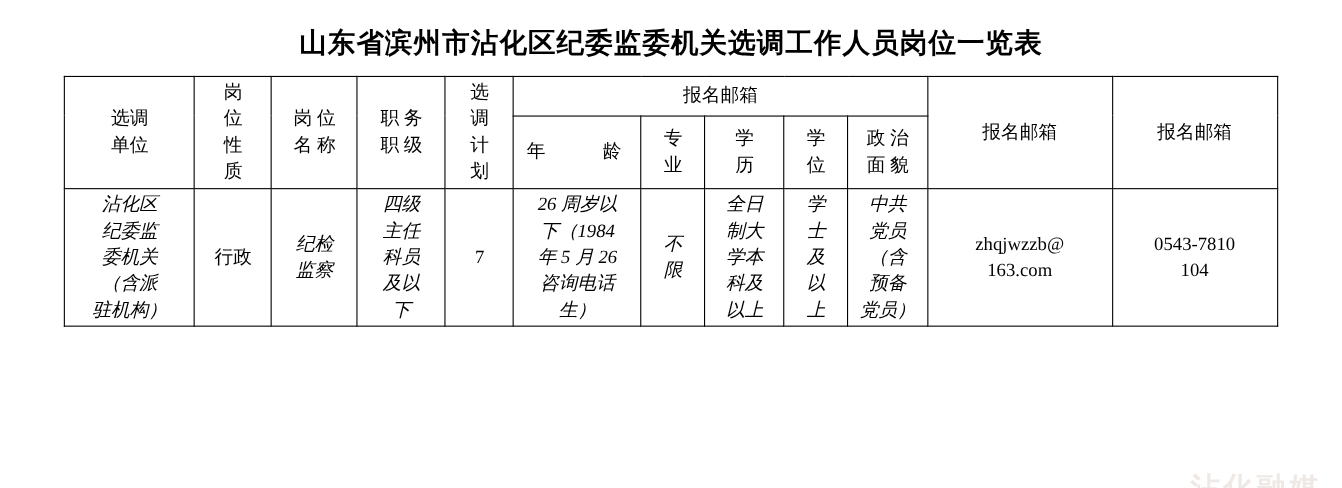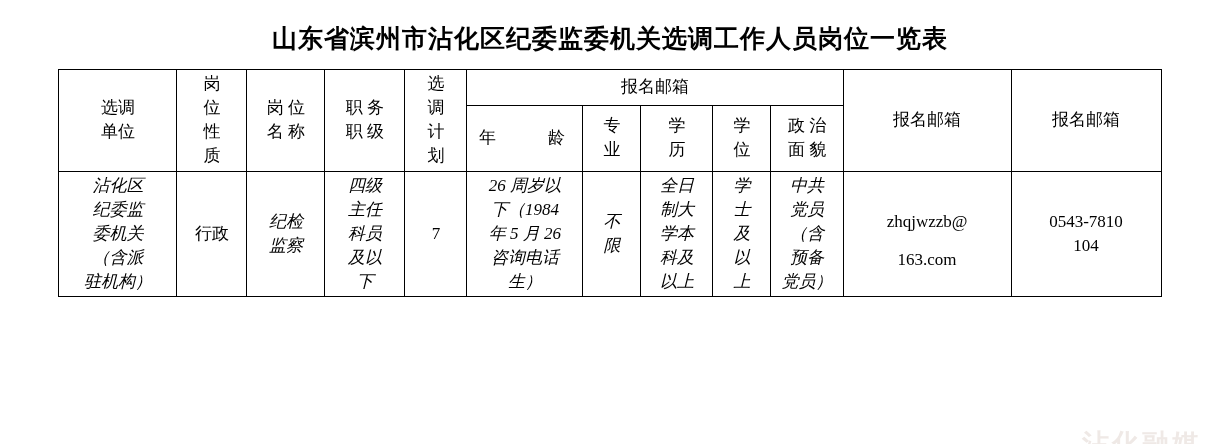--- a/index.html
+++ b/index.html
@@ -67,21 +67,21 @@
     line-height: 1.45;
     font-style: italic;
   }
   .cell-body span { display: block; }
   .plain { font-size: 18px; }
   .email {
     font-size: 18px;
     line-height: 1.5;
     font-family: "Liberation Serif", "DejaVu Serif", serif;
   }
-  .email span { display: block; margin-top: 14px; }
+  .email span { display: block; }
   .phone {
     font-size: 18px;
     line-height: 1.5;
   }
   .phone span { display: block; }
   .watermark {
     position: absolute;
     right: 18px;
     bottom: 4px;
     font-size: 27px;

